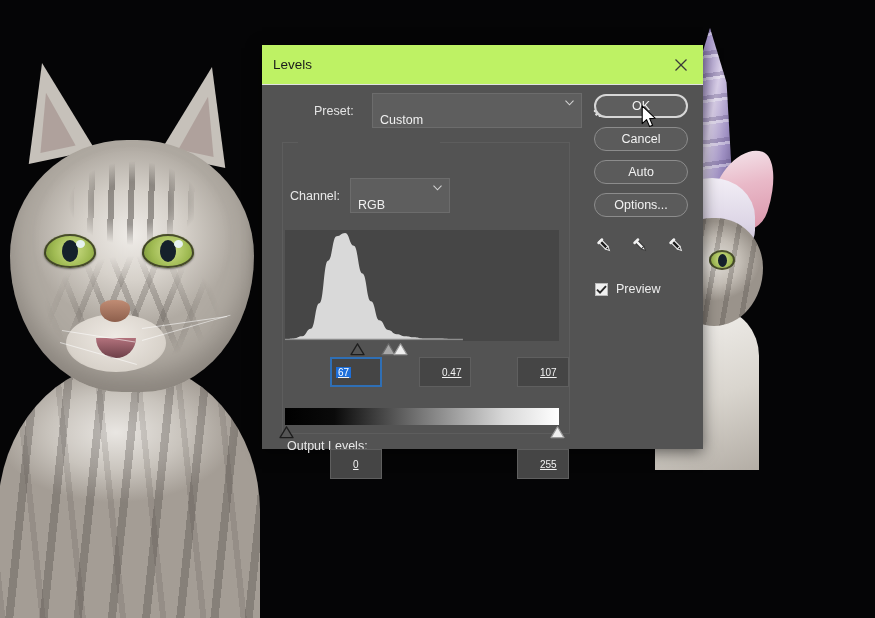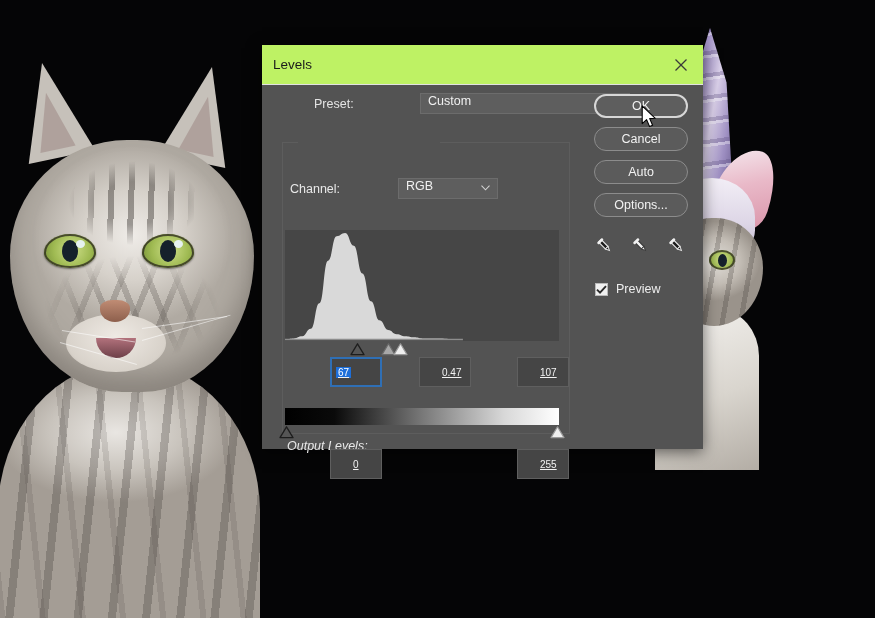--- a/index.html
+++ b/index.html
@@ -300,26 +300,25 @@
   .preset-label {
     width: 58px;
     font-size: 12.5px;
     color: #e4e4e4;
     margin-left: 39px;
   }
   .combo {
     position: relative;
     background: #5e5e5e;
     border: 1px solid #6c6c6c;
-    height: 21px;
-    display: flex;
-    align-items: flex-start;
+    height: 35px;
+    display: flex;
+    align-items: flex-end;
     box-sizing: border-box;
     cursor: pointer;
-    margin-left: 48px;
   }
   .combo .combo-text {
     font-size: 12.5px;
     color: #f0f0f0;
     padding-left: 7px;
   }
   .combo .chev {
     position: absolute;
     right: 7px;
     top: 6px;
@@ -371,21 +370,20 @@
     font-size: 12.5px;
     color: #e8e8e8;
     margin-right: 10px;
   }
   #channel-combo { width: 100px; }
 
   .section-label {
     position: absolute;
     font-size: 12.5px;
     color: #e8e8e8;
-    font-style: italic;
   }
   #input-levels-label { left: 25px; top: 168px; }
   #output-levels-label { left: 25px; top: 354px; }
 
   
   .histogram {
     position: absolute;
     left: 23px;
     top: 145px;
     width: 274px;

